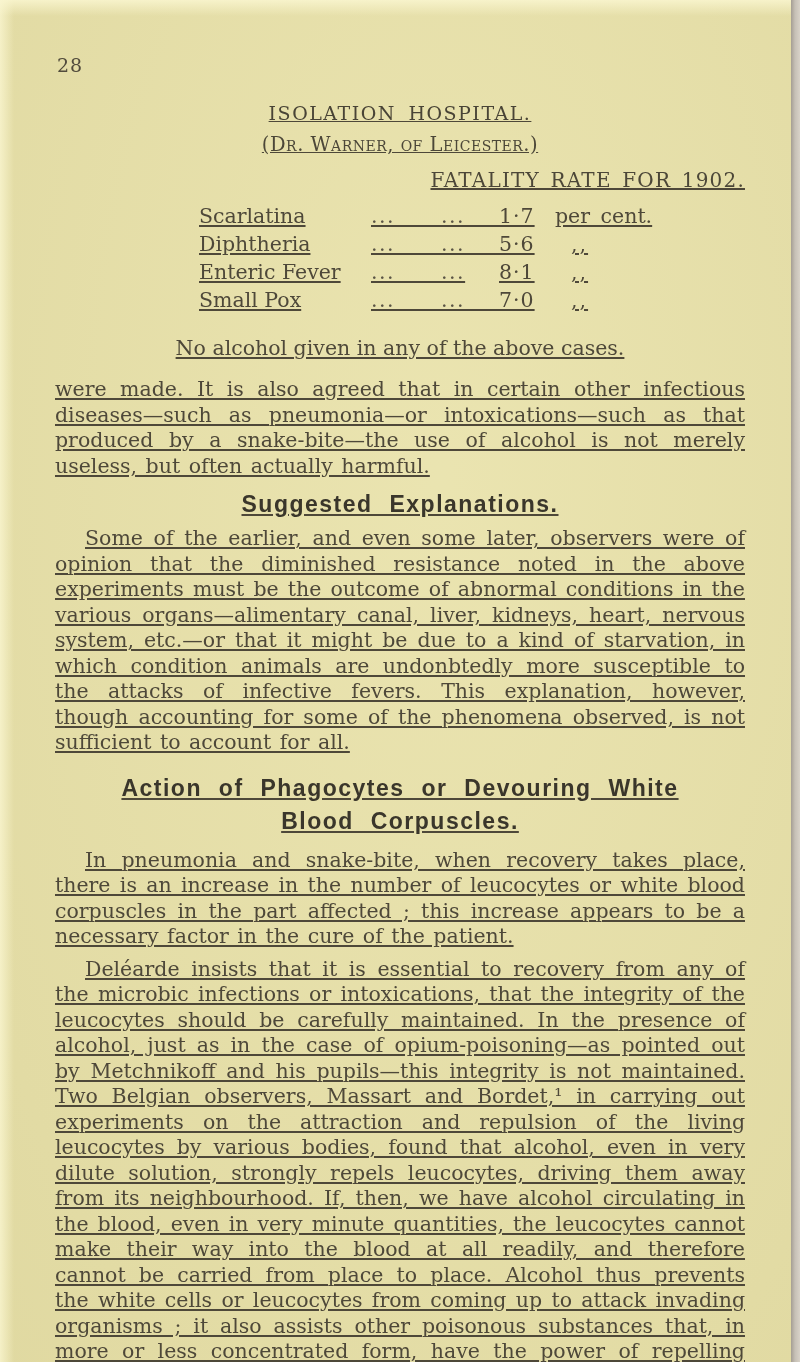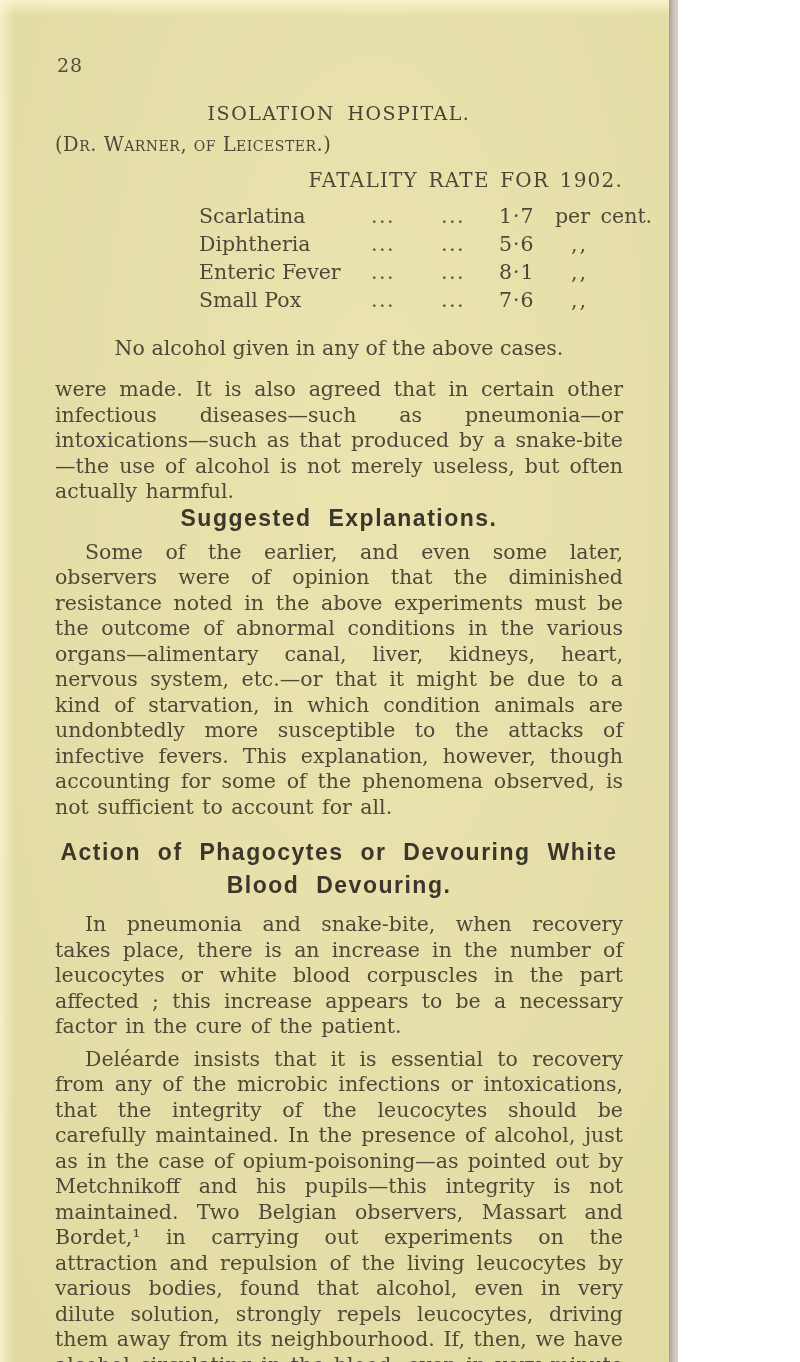--- a/index.html
+++ b/index.html
@@ -1,29 +1,30 @@
 <!DOCTYPE html>
 <html><head>
 <meta charset="utf-8">
 <style>
   * { margin: 0; padding: 0; box-sizing: border-box; }
   html, body { margin: 0; padding: 0; }
 
   .page {
     position: relative;
-    width: 678px;
+    width: 800px;
     height: 1362px;
     overflow: hidden;
     background:
       linear-gradient(to bottom, rgba(250,246,208,0.85), rgba(250,246,208,0) 16px),
       linear-gradient(to right, rgba(250,246,208,0.8), rgba(250,246,208,0) 14px),
       radial-gradient(ellipse at 55% 35%, rgba(255,255,240,0.10), rgba(80,70,20,0.05)),
       #e8e1a9;
     color: #4e4839;
     font-family: "DejaVu Serif", serif;
+    text-decoration: underline;
   }
 
   .right-edge {
     position: absolute;
     top: 0; right: 0;
     width: 9px; height: 100%;
     background: linear-gradient(to right, #a59e93 0%, #c6c0b6 45%, #d8d2c8 100%);
   }
 
   .content {
@@ -57,20 +58,21 @@
   }
 
   .section-heading {
     text-align: center;
     font-size: 19px;
     letter-spacing: 1.5px;
     word-spacing: 5px;
     color: #494436;
   }
   .attribution {
+    text-align: center;
     font-variant: small-caps;
     font-size: 19.5px;
     letter-spacing: 0.5px;
     margin-top: 9px;
     color: #4c4738;
   }
   .table-title {
     text-align: right;
     font-size: 20px;
     letter-spacing: 1.2px;
@@ -125,21 +127,21 @@
 
   .subheading {
     font-family: "Liberation Sans", sans-serif;
     font-weight: bold;
     text-align: center;
     font-size: 23px;
     letter-spacing: 1.5px;
     word-spacing: 9px;
     color: #3a362b;
   }
-  .h-suggested { margin-bottom: 8px; }
+  .h-suggested { margin-top: 12px; margin-bottom: 8px; }
   .h-phagocytes { margin-top: 16px; margin-bottom: 10px; line-height: 33px; }
 </style>
 </head>
 <body>
 
 <div class="page">
   <div class="content">
 
     <div class="running-header">
       <span class="page-number">28</span>
@@ -164,36 +166,36 @@
       </div>
       <div class="f-row">
         <span class="f-disease">Enteric Fever</span>
         <span class="leader">... ...</span>
         <span class="f-value">8·1</span>
         <span class="f-unit ditto">,,</span>
       </div>
       <div class="f-row">
         <span class="f-disease">Small Pox</span>
         <span class="leader">... ... ...</span>
-        <span class="f-value">7·6</span>
+        <span class="f-value">7·0</span>
         <span class="f-unit ditto">,,</span>
       </div>
     </div>
 
     <div class="table-note">No alcohol given in any of the above cases.</div>
 
     <p class="para p1">were made. It is also agreed that in certain other infectious diseases—such as pneumonia—or intoxications—such as that produced by a snake-bite—the use of alcohol is not merely useless, but often actually harmful.</p>
 
     <div class="subheading h-suggested">Suggested Explanations.</div>
 
     <p class="para indent p2">Some of the earlier, and even some later, observers were of opinion that the diminished resistance noted in the above experiments must be the outcome of abnormal conditions in the various organs—alimentary canal, liver, kidneys, heart, nervous system, etc.—or that it might be due to a kind of starvation, in which condition animals are undonbtedly more susceptible to the attacks of infective fevers. This explanation, however, though accounting for some of the phenomena observed, is not sufficient to account for all.</p>
 
     <div class="subheading h-phagocytes">
       <div>Action of Phagocytes or Devouring White</div>
-      <div>Blood Devouring.</div>
+      <div>Blood Corpuscles.</div>
     </div>
 
     <p class="para indent p3">In pneumonia and snake-bite, when recovery takes place, there is an increase in the number of leucocytes or white blood corpuscles in the part affected ; this increase appears to be a necessary factor in the cure of the patient.</p>
 
     <p class="para indent p4">Deléarde insists that it is essential to recovery from any of the microbic infections or intoxications, that the integrity of the leucocytes should be carefully maintained. In the presence of alcohol, just as in the case of opium-poisoning—as pointed out by Metchnikoff and his pupils—this integrity is not maintained. Two Belgian observers, Massart and Bordet,¹ in carrying out experiments on the attraction and repulsion of the living leucocytes by various bodies, found that alcohol, even in very dilute solution, strongly repels leucocytes, driving them away from its neighbourhood. If, then, we have alcohol circulating in the blood, even in very minute quantities, the leucocytes cannot make their way into the blood at all readily, and therefore cannot be carried from place to place. Alcohol thus prevents the white cells or leucocytes from coming up to attack invading organisms ; it also assists other poisonous substances that, in more or less concentrated form, have the power of repelling leucocytes, the two</p>
 
   </div>
   <div class="right-edge"></div>
 </div>
 

